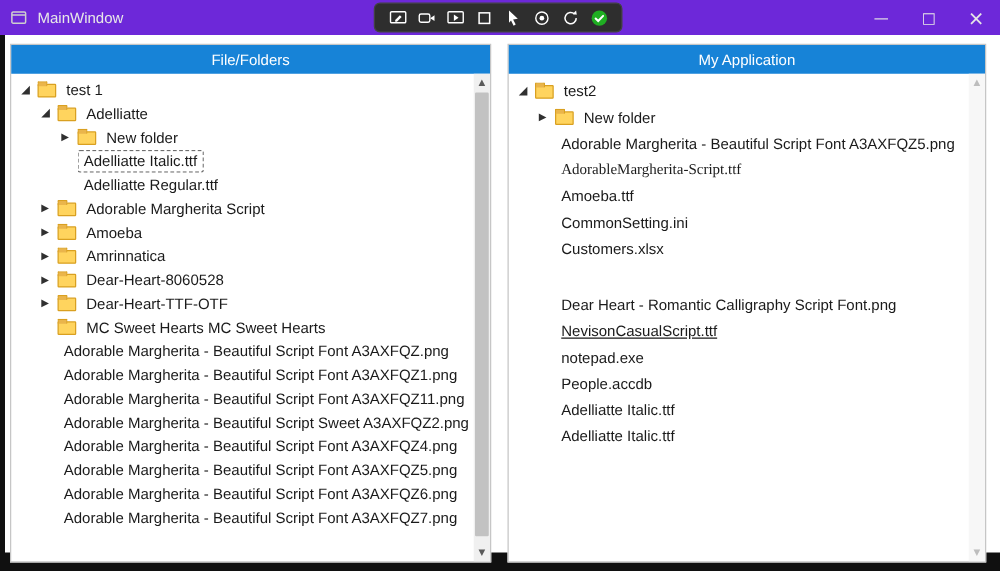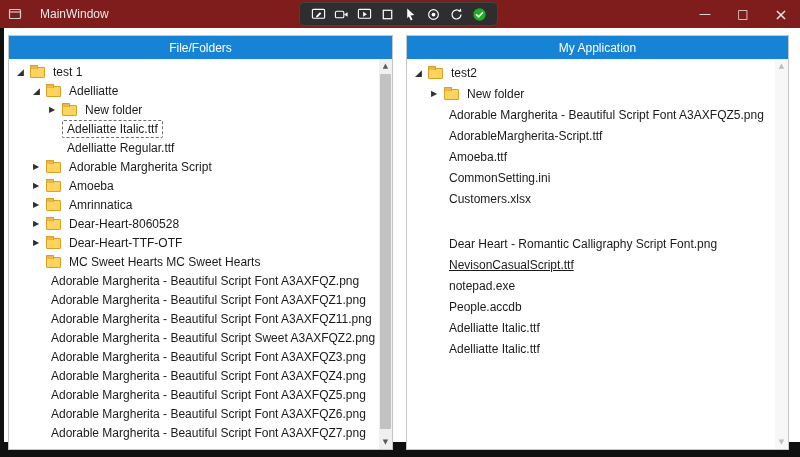--- a/index.html
+++ b/index.html
@@ -6,21 +6,21 @@
   html,body { width: 800px; height: 457px; }
   body {
     font-family: "Liberation Sans", "DejaVu Sans", sans-serif;
     background: #101010;
     position: relative;
     overflow: hidden;
   }
   
   .titlebar {
     position: absolute; top: 0; left: 0; width: 800px; height: 28px;
-    background: #7f1d1d; display: flex; align-items: center; gap: 10px;
+    background: #6d28d9; display: flex; align-items: center;
   }
   .app-icon { width: 14px; height: 14px; margin-left: 8px; display: inline-flex; }
   .title-text { color: #e8e8e8; font-size: 12px; margin-left: 8px; }
   .capture-toolbar {
     position: absolute; left: 299px; top: 2px; height: 24px;
     background: #2e2e2e; border: 1px solid #424242; border-radius: 5px;
     display: flex; align-items: center; gap: 7px; padding: 0 10px;
   }
   .tb-icon { width: 16px; height: 16px; display: inline-flex; align-items: center; justify-content: center; }
   .tb-icon svg { width: 15px; height: 15px; }
@@ -227,24 +227,20 @@
         <div class="tree-row" style="padding-left: 22px;">
           <span class="expander"></span>
           <span class="tree-label">Adorable Margherita - Beautiful Script Font A3AXFQZ11.png</span>
         </div>
         <div class="tree-row" style="padding-left: 22px;">
           <span class="expander"></span>
           <span class="tree-label">Adorable Margherita - Beautiful Script Sweet A3AXFQZ2.png</span>
         </div>
         <div class="tree-row" style="padding-left: 22px;">
           <span class="expander"></span>
-          <span class="tree-label">Adorable Margherita - Beautiful Script Font A3AXFQZ3.png</span>
-        </div>
-        <div class="tree-row" style="padding-left: 22px;">
-          <span class="expander"></span>
           <span class="tree-label">Adorable Margherita - Beautiful Script Font A3AXFQZ4.png</span>
         </div>
         <div class="tree-row" style="padding-left: 22px;">
           <span class="expander"></span>
           <span class="tree-label">Adorable Margherita - Beautiful Script Font A3AXFQZ5.png</span>
         </div>
         <div class="tree-row" style="padding-left: 22px;">
           <span class="expander"></span>
           <span class="tree-label">Adorable Margherita - Beautiful Script Font A3AXFQZ6.png</span>
         </div>
@@ -270,21 +266,21 @@
         </div>
         <div class="tree-row" style="padding-left: 22px;">
           <span class="expander">▶</span>
           <span class="folder-icon"></span>
           <span class="tree-label">New folder</span>
         </div>
         <div class="tree-row" style="padding-left: 22px;">
           <span class="expander"></span>
           <span class="tree-label">Adorable Margherita - Beautiful Script Font A3AXFQZ5.png</span>
         </div>
-        <div class="tree-row" style="padding-left: 22px;">
+        <div class="tree-row" style="padding-left: 22px; font-family: Liberation Serif, serif;">
           <span class="expander"></span>
           <span class="tree-label">AdorableMargherita-Script.ttf</span>
         </div>
         <div class="tree-row" style="padding-left: 22px;">
           <span class="expander"></span>
           <span class="tree-label">Amoeba.ttf</span>
         </div>
         <div class="tree-row" style="padding-left: 22px;">
           <span class="expander"></span>
           <span class="tree-label">CommonSetting.ini</span>

